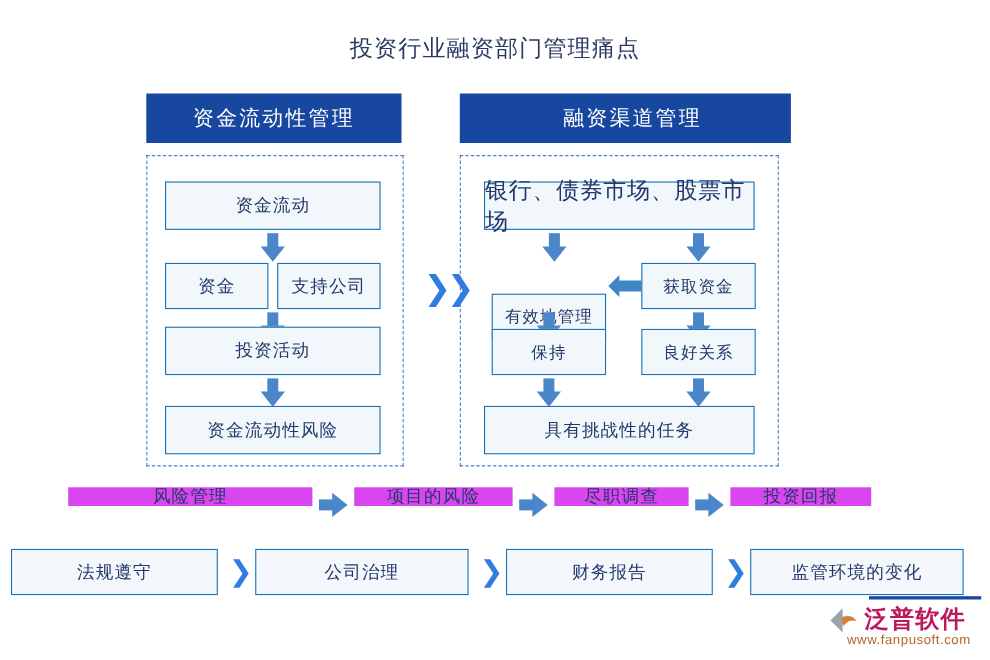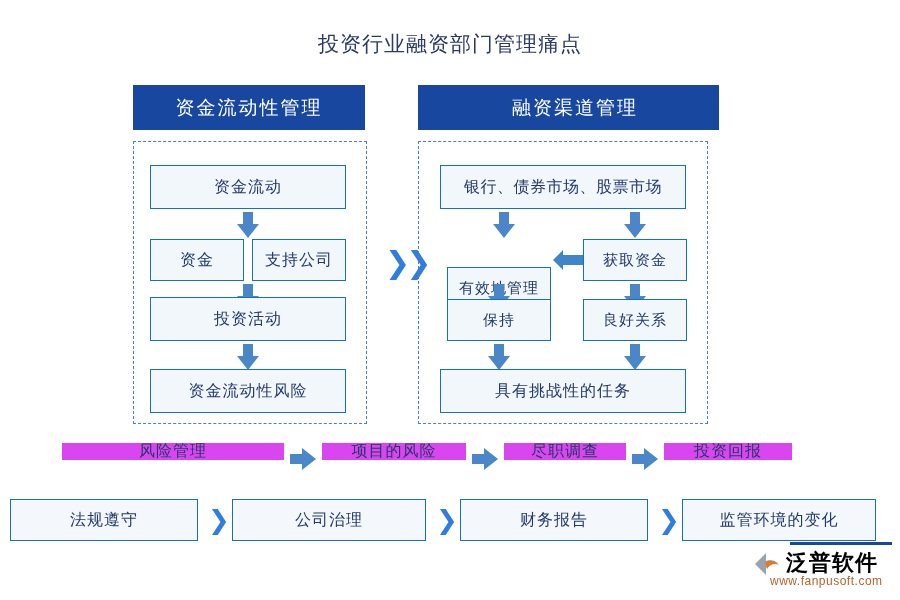--- a/index.html
+++ b/index.html
@@ -40,21 +40,21 @@
   
   .node{
     position:absolute;
     background:#f2f7fb;
     border:1.5px solid #1572b8;
     display:flex;align-items:center;justify-content:center;
     color:#23386b;font-size:16px;letter-spacing:1px;
     box-sizing:border-box;
   }
   .node.small{font-size:15px;}
-  .node.wide{font-size:16px;letter-spacing:0.5px;}
+  .node.wide{font-size:21px;letter-spacing:0.5px;}
 
   
   .arrow-down{
     position:absolute;width:22px;height:26px;
   }
   .arrow-down .shaft{
     position:absolute;left:6px;top:0;width:10px;height:13px;background:#4a86c8;
   }
   .arrow-down .head{
     position:absolute;left:0;top:12px;width:0;height:0;
@@ -123,21 +123,21 @@
 
   
   .logo{
     position:absolute;left:752px;top:548px;width:140px;height:44px;
   }
   .logo .mark{
     position:absolute;left:0;top:2px;width:30px;height:28px;
   }
   .logo .brand{
     position:absolute;left:34px;top:0px;
-    font-size:22px;color:#000000;letter-spacing:1px;
+    font-size:22px;color:#be185d;letter-spacing:1px;
     font-family:"Liberation Sans",sans-serif;font-weight:bold;
   }
   .logo .url{
     position:absolute;left:18px;top:26px;
     font-size:12px;color:#b4642e;letter-spacing:0.5px;
     font-family:"Liberation Sans",sans-serif;
   }
   .logo .rule{
     position:absolute;left:38px;top:-6px;width:102px;height:3px;background:#17479e;
   }

